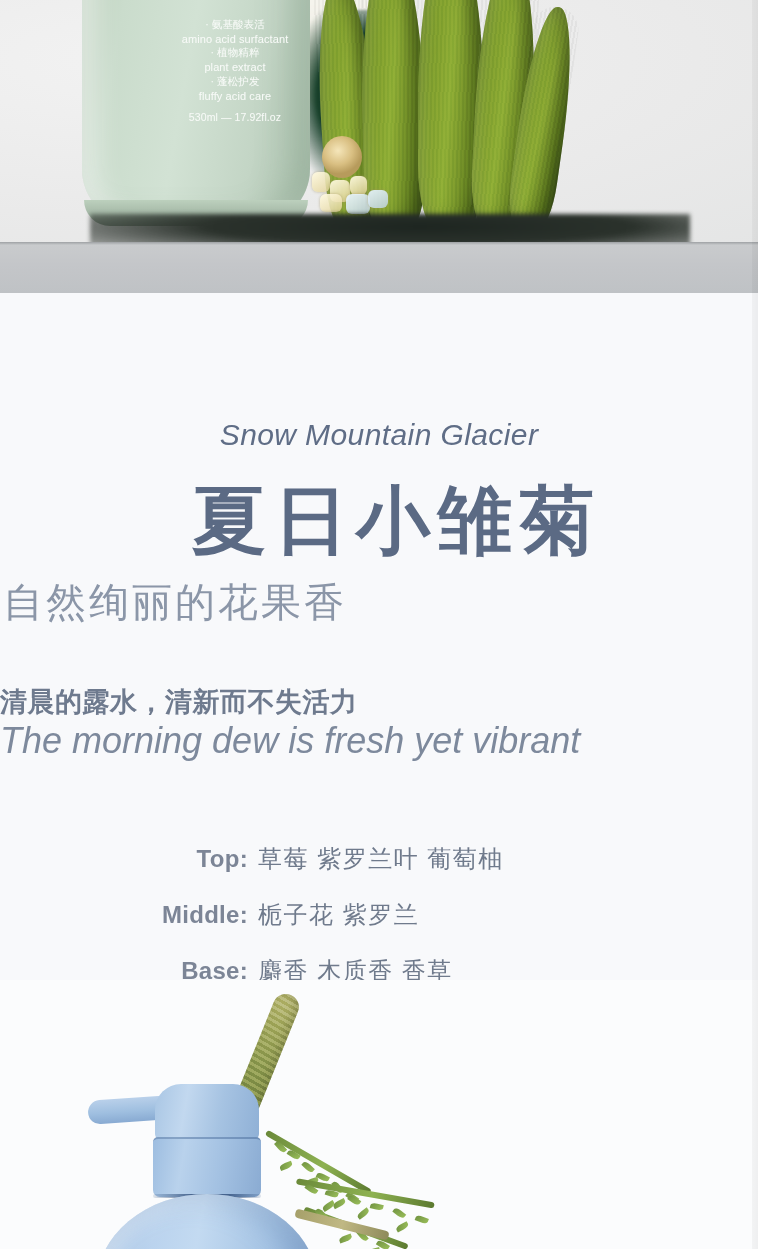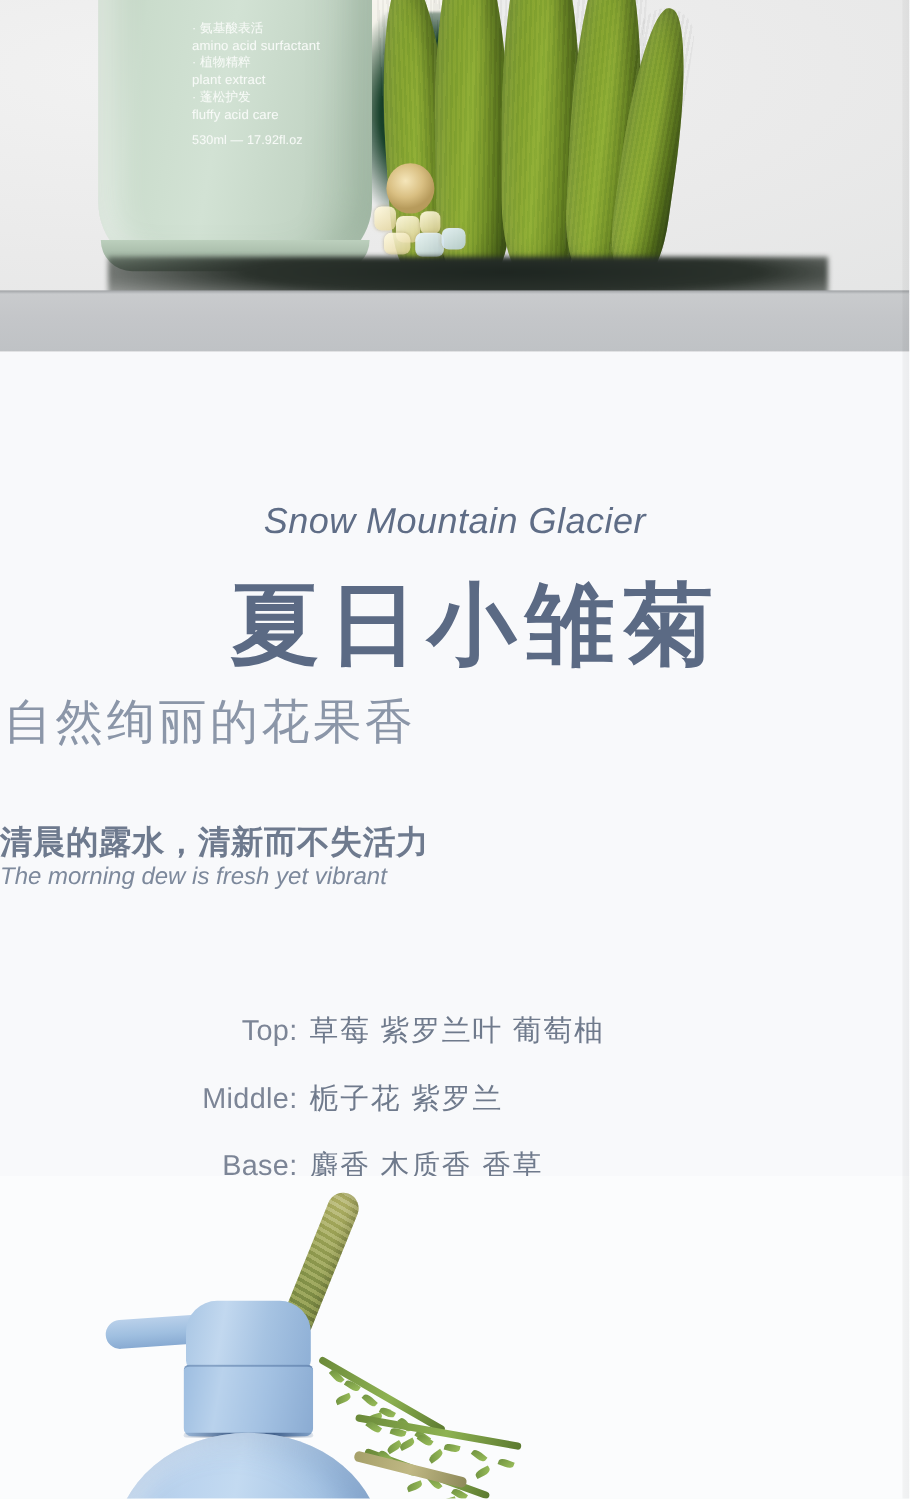--- a/index.html
+++ b/index.html
@@ -9,20 +9,21 @@
     font-family:"Liberation Sans","DejaVu Sans",sans-serif;
     overflow:hidden; position:relative;
   }
   .page{ width:758px; height:1249px; position:relative; background:#f8f9fb; overflow:hidden; }
 
   
   .hero{
     position:absolute; left:0; top:0; width:758px; height:293px;
     overflow:hidden;
     background:linear-gradient(180deg,#eceded 0%, #eaebeb 55%, #e7e8e8 72%, #f1f1f2 74%, #f1f1f2 100%);
+    text-align:center;
   }
   
   .hero-backdrop{
     position:absolute; inset:0;
     background:
       radial-gradient(120% 90% at 20% 20%, #f2f2f2 0%, #eaeaea 60%, #e4e5e5 100%);
   }
   
   .hero-shelf{
     position:absolute; left:0; right:0; top:245px; height:48px;
@@ -144,35 +145,35 @@
   }
 
   .slogan{
     position:absolute; left:0; right:0; top:377px; text-align:left;
   }
   .slogan-cn{
     font-size:27px; font-weight:700; letter-spacing:0.5px;
     color:#6e7a8e; line-height:1.15;
   }
   .slogan-en{
-    font-size:20px; font-style:italic; font-weight:400;
+    font-size:36px; font-style:italic; font-weight:400;
     letter-spacing:0px; color:#7d899c; line-height:1.15;
     margin-top:2px;
   }
 
   .notes{
     position:absolute; left:150px; top:533px; width:480px;
   }
   .note-row{
     display:flex; align-items:baseline;
     margin-bottom:24px;
   }
   .note-label{
     width:108px; text-align:right;
-    font-size:24px; font-weight:400; letter-spacing:0.3px;
+    font-size:24px; font-weight:700; letter-spacing:0.3px;
     color:#7c8596;
     padding-right:10px;
   }
   .note-value{
     font-size:24px; font-weight:400; letter-spacing:1.5px;
     color:#6f7a8c;
   }
 
   
   .scene2{

